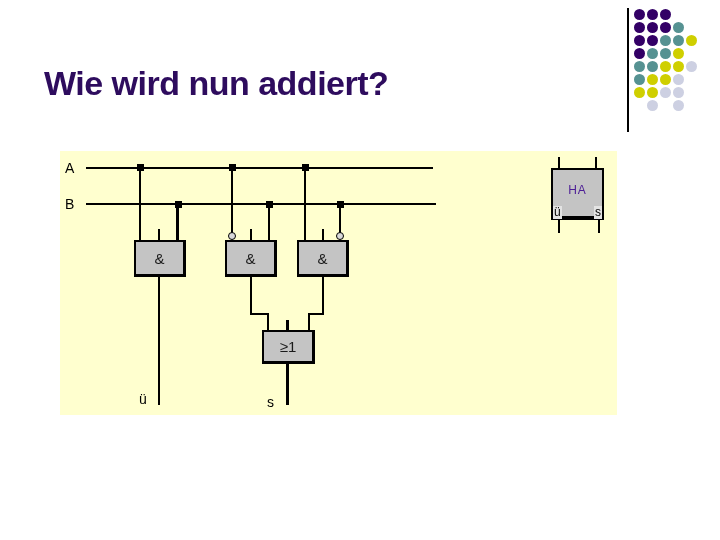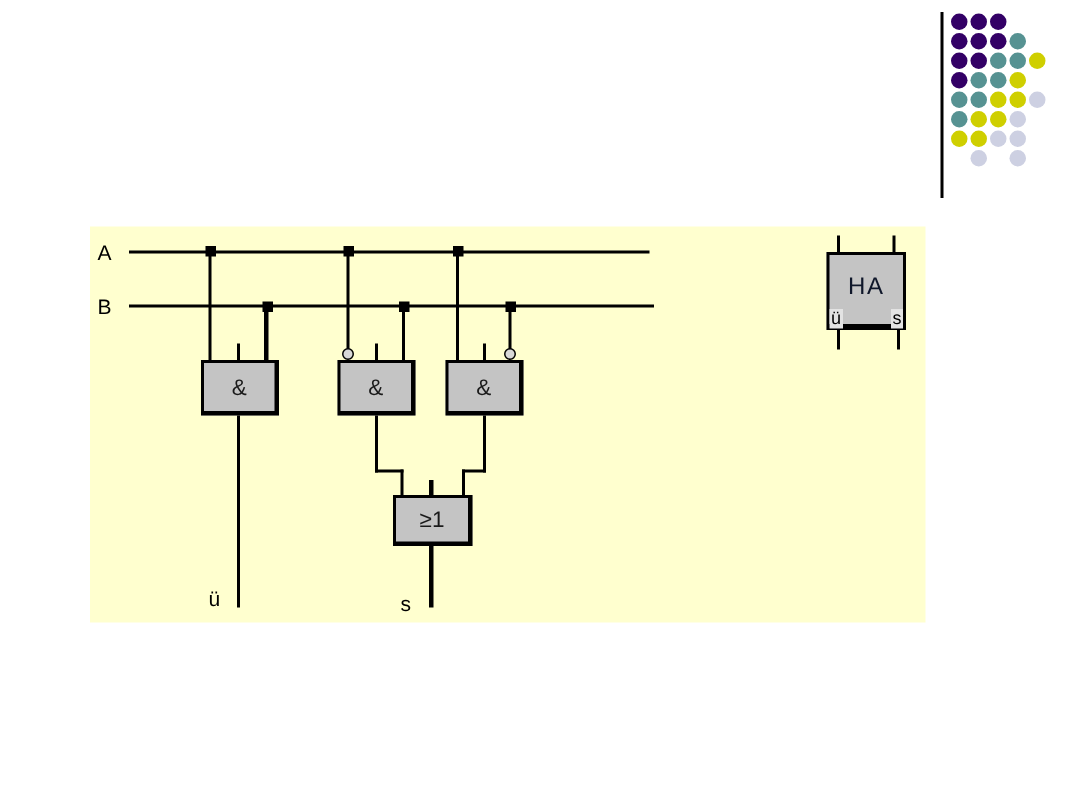--- a/index.html
+++ b/index.html
@@ -24,30 +24,31 @@
     border-radius:50%;background:#d9d9d9;}
   .gatebox{position:absolute;box-sizing:border-box;border:2px solid #000;
     border-right-width:3px;border-bottom-width:3px;
     display:flex;align-items:center;justify-content:center;
     font-size:15px;color:#1a1a1a;}
   .netlabel{position:absolute;font-size:14px;color:#000;}
 
   
   .ha-box{position:absolute;left:491px;top:17px;width:53px;height:52px;box-sizing:border-box;
     border:2px solid #000;border-bottom-width:4px;text-align:center;}
-  .ha-title{margin-top:13px;font-size:16px;letter-spacing:1px;color:#0f172a;}
+  .ha-title{margin-top:13px;font-size:12px;letter-spacing:1px;color:#4c1d95;}
   .ha-pin{position:absolute;font-size:12px;background:#e3e3e3;line-height:13px;padding:0 1px;}
   .ha-pin.left{left:0;bottom:-3px;}
   .ha-pin.right{right:0;bottom:-3px;}
 </style>
 </head>
 <body>
 
 <div class="slide" style="background: rgb(255, 255, 255);">
 
+  <div class="slide-title" style="color: rgb(46, 12, 94);">Wie wird nun addiert?</div>
 
   <div class="orn-line" style="background: rgb(0, 0, 0);"></div>
   <div id="dot-grid">
       <div class="dot" style="left: 633.5px; top: 8.5px; background: rgb(51, 0, 102);"></div>
       <div class="dot" style="left: 646.5px; top: 8.5px; background: rgb(51, 0, 102);"></div>
       <div class="dot" style="left: 659.5px; top: 8.5px; background: rgb(51, 0, 102);"></div>
       <div class="dot" style="left: 633.5px; top: 21.5px; background: rgb(51, 0, 102);"></div>
       <div class="dot" style="left: 646.5px; top: 21.5px; background: rgb(51, 0, 102);"></div>
       <div class="dot" style="left: 659.5px; top: 21.5px; background: rgb(51, 0, 102);"></div>
       <div class="dot" style="left: 672.5px; top: 21.5px; background: rgb(86, 146, 146);"></div>

